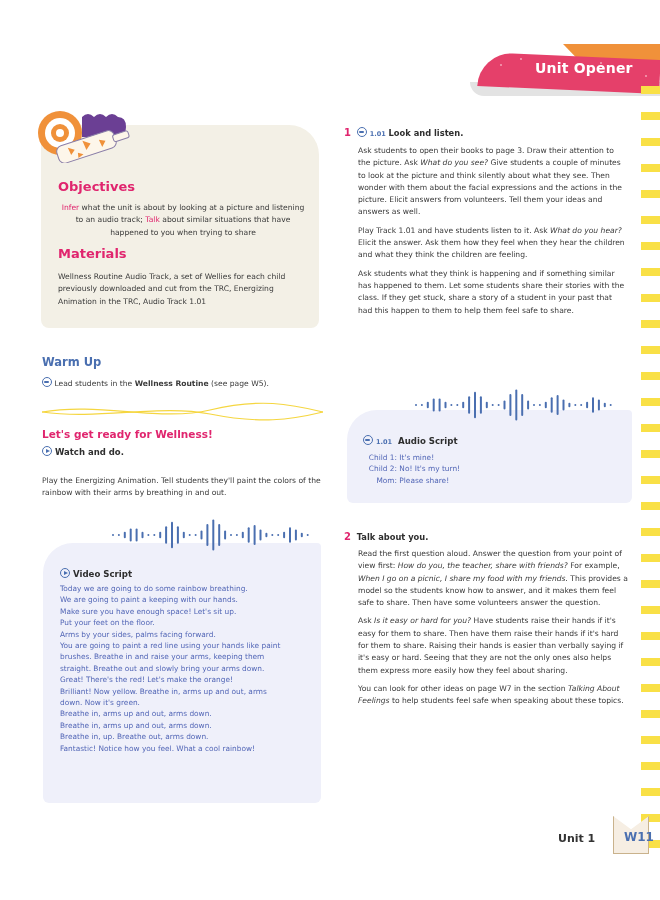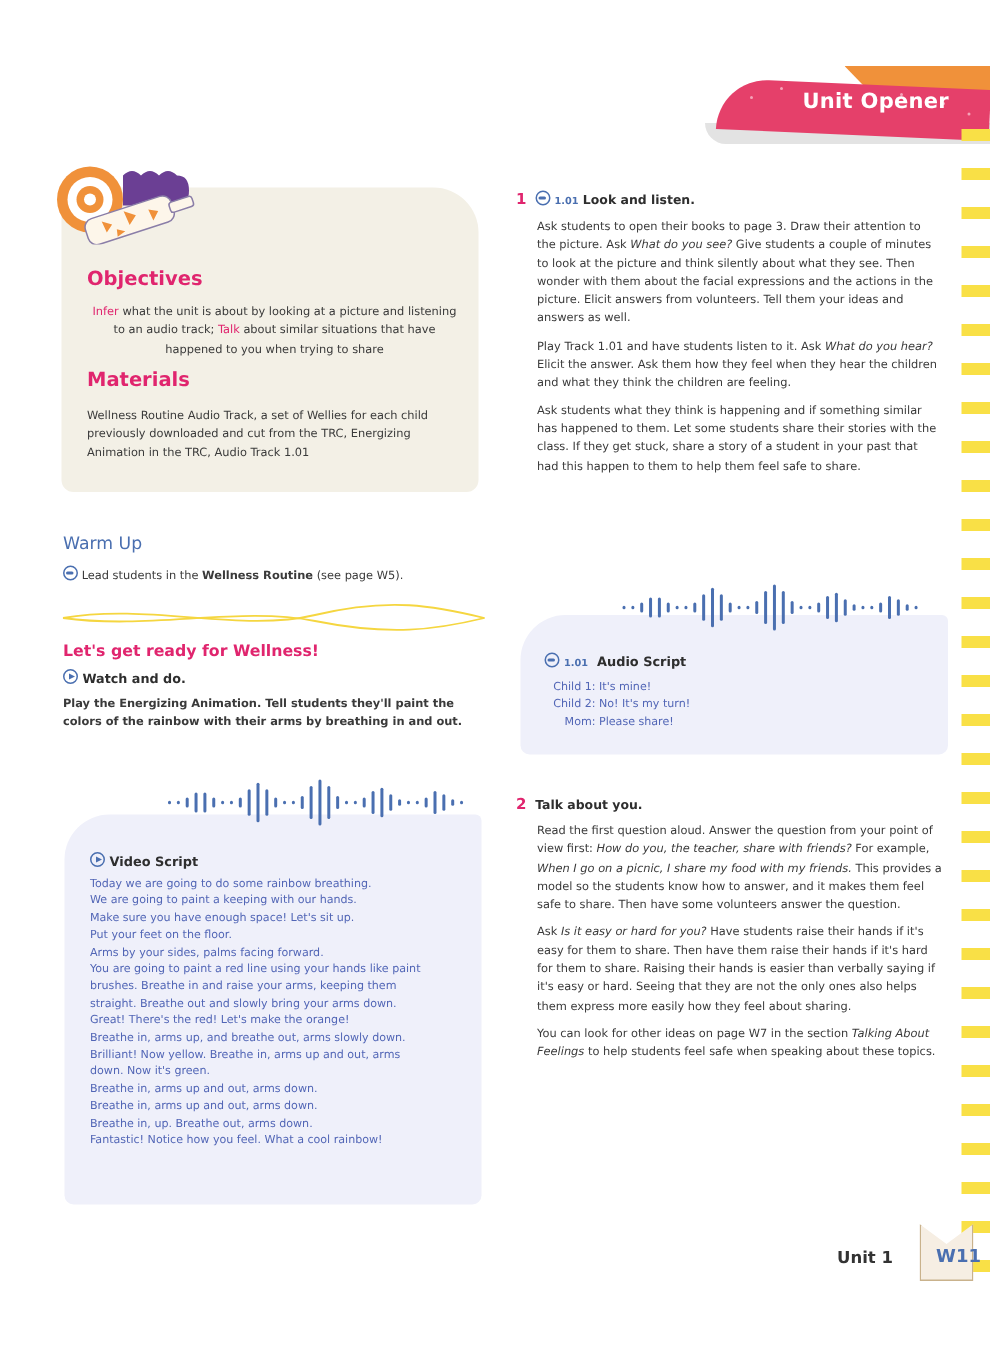--- a/index.html
+++ b/index.html
@@ -21,21 +21,21 @@
   
   .dash { position:absolute; left:641px; width:19px; height:8px; background:#f9e046; }
 
   
   .obj-box { position:absolute; left:41px; top:125px; width:278px; height:203px; background:#f3f0e6;
              border-radius:4px 30px 8px 8px; }
   .illus { position:absolute; left:34px; top:103px; width:110px; height:60px; }
   .h-pink { font-family:"DejaVu Sans", sans-serif; font-weight:bold; color:#e0256e; }
   .body-text { font-size:7.6px; line-height:12.3px; color:#3a3a3a; }
   .pink { color:#e0256e; }
-  .blue-h { color:#4a6fb0; font-weight:normal; }
+  .blue-h { color:#4a6fb0; font-weight:bold; }
 
   
   .panel-left { position:absolute; left:43px; top:543px; width:278px; height:260px; background:#eff0fa;
                 border-radius:30px 4px 6px 6px; }
   .panel-right { position:absolute; left:347px; top:410px; width:285px; height:93px; background:#eff0fa;
                  border-radius:30px 4px 6px 6px; }
   .script { font-size:7.4px; line-height:11.4px; color:#5266b6; }
 
   .wave { position:absolute; }
 
@@ -128,21 +128,21 @@
 <svg class="wave" style="left:40px;top:402px" width="285" height="20" viewBox="0 0 285 20">
   <path d="M2 10 C 60 0, 120 20, 170 8 S 250 2, 283 10" stroke="#f5d640" stroke-width="1.2" fill="none"></path>
   <path d="M2 10 C 60 18, 120 2, 170 12 S 250 18, 283 10" stroke="#f5d640" stroke-width="1.2" fill="none"></path>
 </svg>
 
 <div class="abs h-pink" style="left:42px;top:428px;font-size:10.5px;">Let's get ready for Wellness!</div>
 <div class="abs" style="left:42px;top:446px;font-size:8.5px;font-weight:bold;color:#2e2e2e;">
   <span class="icon-circ"></span>
   <span>Watch and do.</span>
 </div>
-<div class="abs body-text" style="left:42px;top:463px;width:285px;font-weight:bold;">Play the Energizing Animation. Tell students they'll paint the colors of the rainbow with their arms by breathing in and out.</div>
+<div class="abs body-text" style="left:42px;top:475px;width:285px;">Play the Energizing Animation. Tell students they'll paint the colors of the rainbow with their arms by breathing in and out.</div>
 
 <div class="panel-left"></div>
 <svg class="wave" id="wave-left" style="left:110px;top:517px" width="215" height="36">
     <rect x="2" y="16.9" width="2" height="2.2" rx="1" fill="#4a6fb0"></rect>
     <rect x="7.9" y="16.9" width="2" height="2.2" rx="1" fill="#4a6fb0"></rect>
     <rect x="13.8" y="14.7" width="2" height="6.6000000000000005" rx="1" fill="#4a6fb0"></rect>
     <rect x="19.700000000000003" y="11.399999999999999" width="2" height="13.200000000000001" rx="1" fill="#4a6fb0"></rect>
     <rect x="25.6" y="11.399999999999999" width="2" height="13.200000000000001" rx="1" fill="#4a6fb0"></rect>
     <rect x="31.5" y="14.7" width="2" height="6.6000000000000005" rx="1" fill="#4a6fb0"></rect>
     <rect x="37.4" y="16.9" width="2" height="2.2" rx="1" fill="#4a6fb0"></rect>
@@ -181,21 +181,20 @@
 <div class="abs script" style="left:60px;top:583px;width:255px;" id="video-lines">
     <div>Today we are going to do some rainbow breathing.</div>
     <div>We are going to paint a keeping with our hands.</div>
     <div>Make sure you have enough space! Let's sit up.</div>
     <div>Put your feet on the floor.</div>
     <div>Arms by your sides, palms facing forward.</div>
     <div>You are going to paint a red line using your hands like paint</div>
     <div>brushes. Breathe in and raise your arms, keeping them</div>
     <div>straight. Breathe out and slowly bring your arms down.</div>
     <div>Great! There's the red! Let's make the orange!</div>
-    <div>Breathe in, arms up, and breathe out, arms slowly down.</div>
     <div>Brilliant! Now yellow. Breathe in, arms up and out, arms</div>
     <div>down. Now it's green.</div>
     <div>Breathe in, arms up and out, arms down.</div>
     <div>Breathe in, arms up and out, arms down.</div>
     <div>Breathe in, up. Breathe out, arms down.</div>
     <div>Fantastic! Notice how you feel. What a cool rainbow!</div>
   </div>
 
 <div class="col-right" style="top:127px;left:344px;font-size:8.3px;font-weight:bold;">
   <span class="num">1</span>&nbsp;

